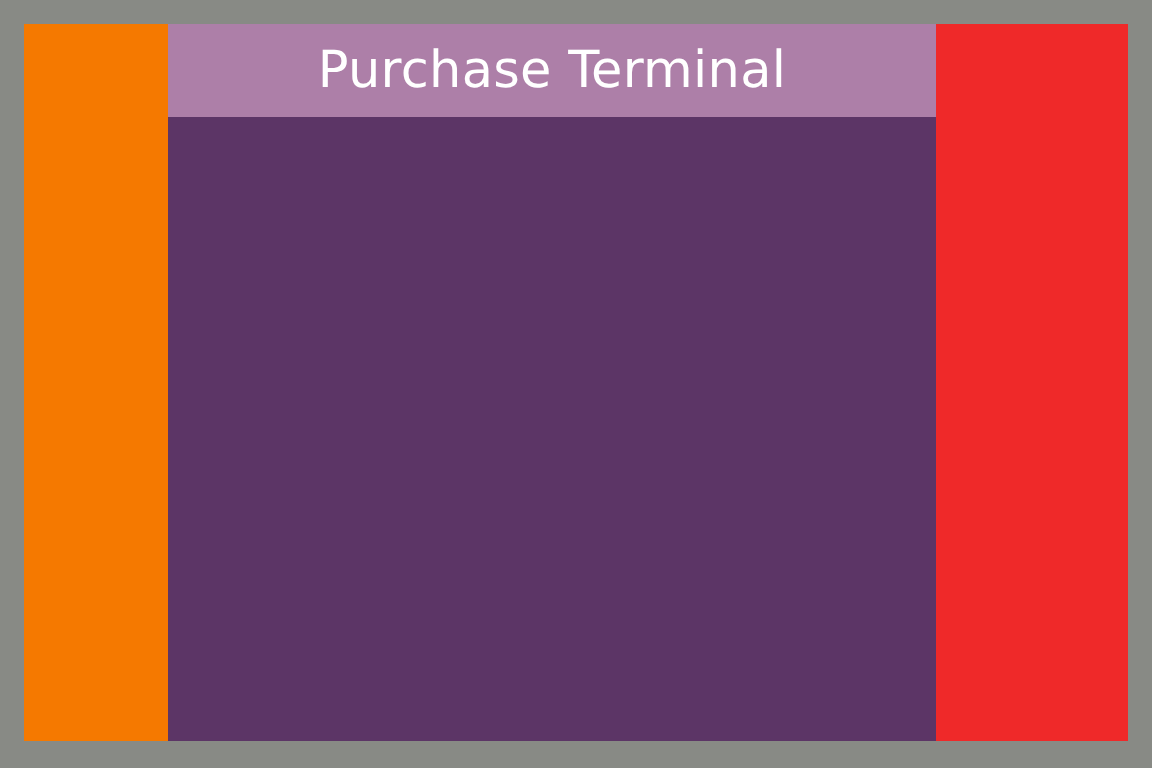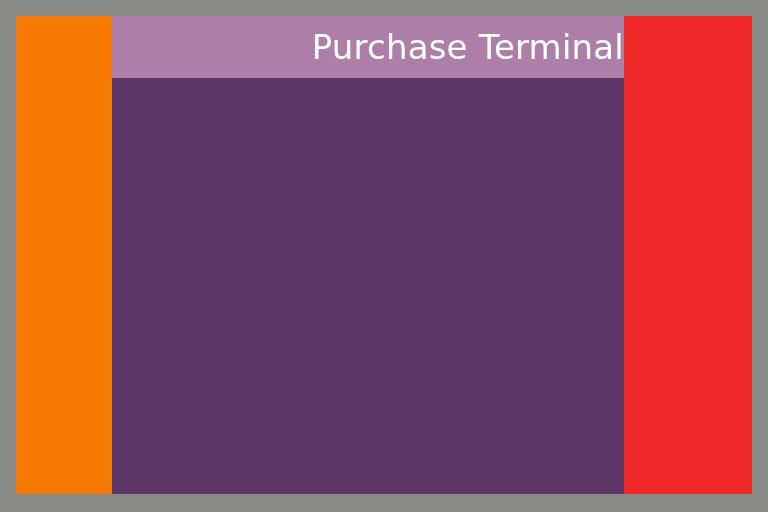--- a/index.html
+++ b/index.html
@@ -41,21 +41,21 @@
     display: flex;
     flex-direction: column;
   }
 
   #title-bar {
     height: 62px;
     flex: 0 0 62px;
     background: #ad7fa8;
     display: flex;
     align-items: center;
-    justify-content: flex-end;
+    justify-content: center;
     overflow: hidden;
   }
 
   #title-bar-text {
     color: #ffffff;
     font-family: "DejaVu Sans", sans-serif;
     font-size: 34px;
     font-weight: 400;
     line-height: 1;
     letter-spacing: 0.2px;

